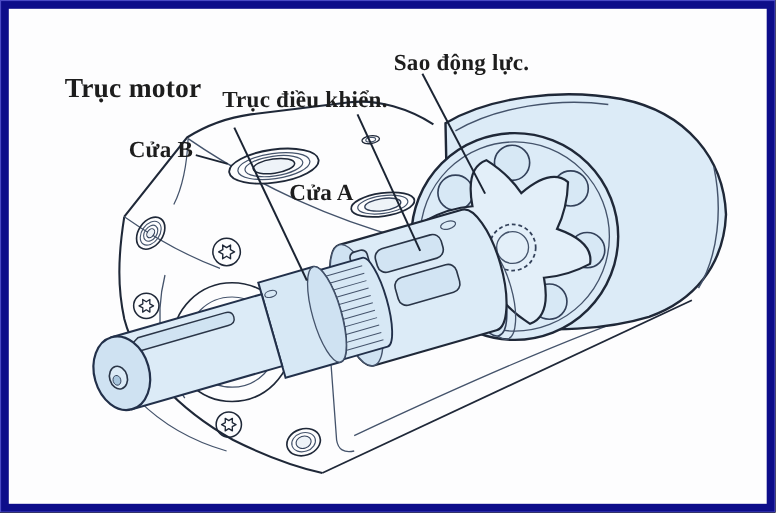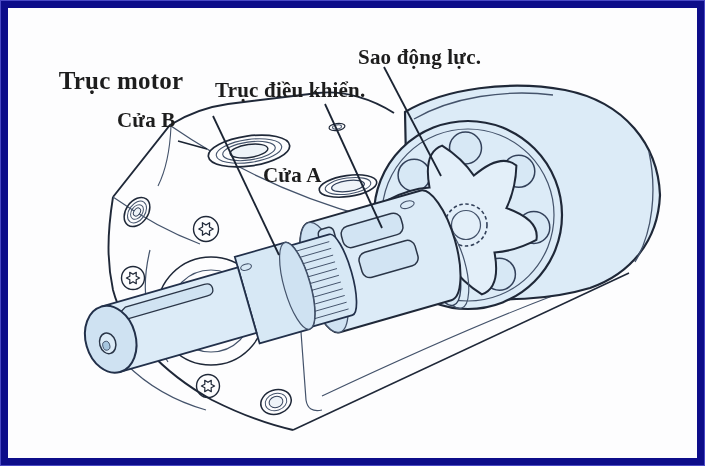--- a/index.html
+++ b/index.html
@@ -171,17 +171,17 @@
       <line x1="213" y1="116" x2="279" y2="255" stroke-width="1.8"></line>
       <line x1="178" y1="141" x2="207" y2="149" stroke-width="1.5"></line>
       <line x1="325" y1="104" x2="382" y2="228" stroke-width="1.8"></line>
       <line x1="384" y1="67" x2="441" y2="176" stroke-width="1.8"></line>
     </g>
   </svg>
 
   <div class="lbl lbl-motor" style="left:28px;top:66px;">
     <div>Trục motor</div>
   </div>
-  <div class="lbl" style="left:117px;top:108px;">Cửa B</div>
-  <div class="lbl" style="left:215px;top:78px;">Trục điều khiển.</div>
+  <div class="lbl" style="left:117px;top:124px;">Cửa B</div>
+  <div class="lbl" style="left:202px;top:78px;">Trục điều khiển.</div>
   <div class="lbl" style="left:236px;top:163px;margin-left:27px;">Cửa A</div>
   <div class="lbl" style="left:358px;top:45px;">Sao động lực.</div>
 </div>
 
 </body></html>

